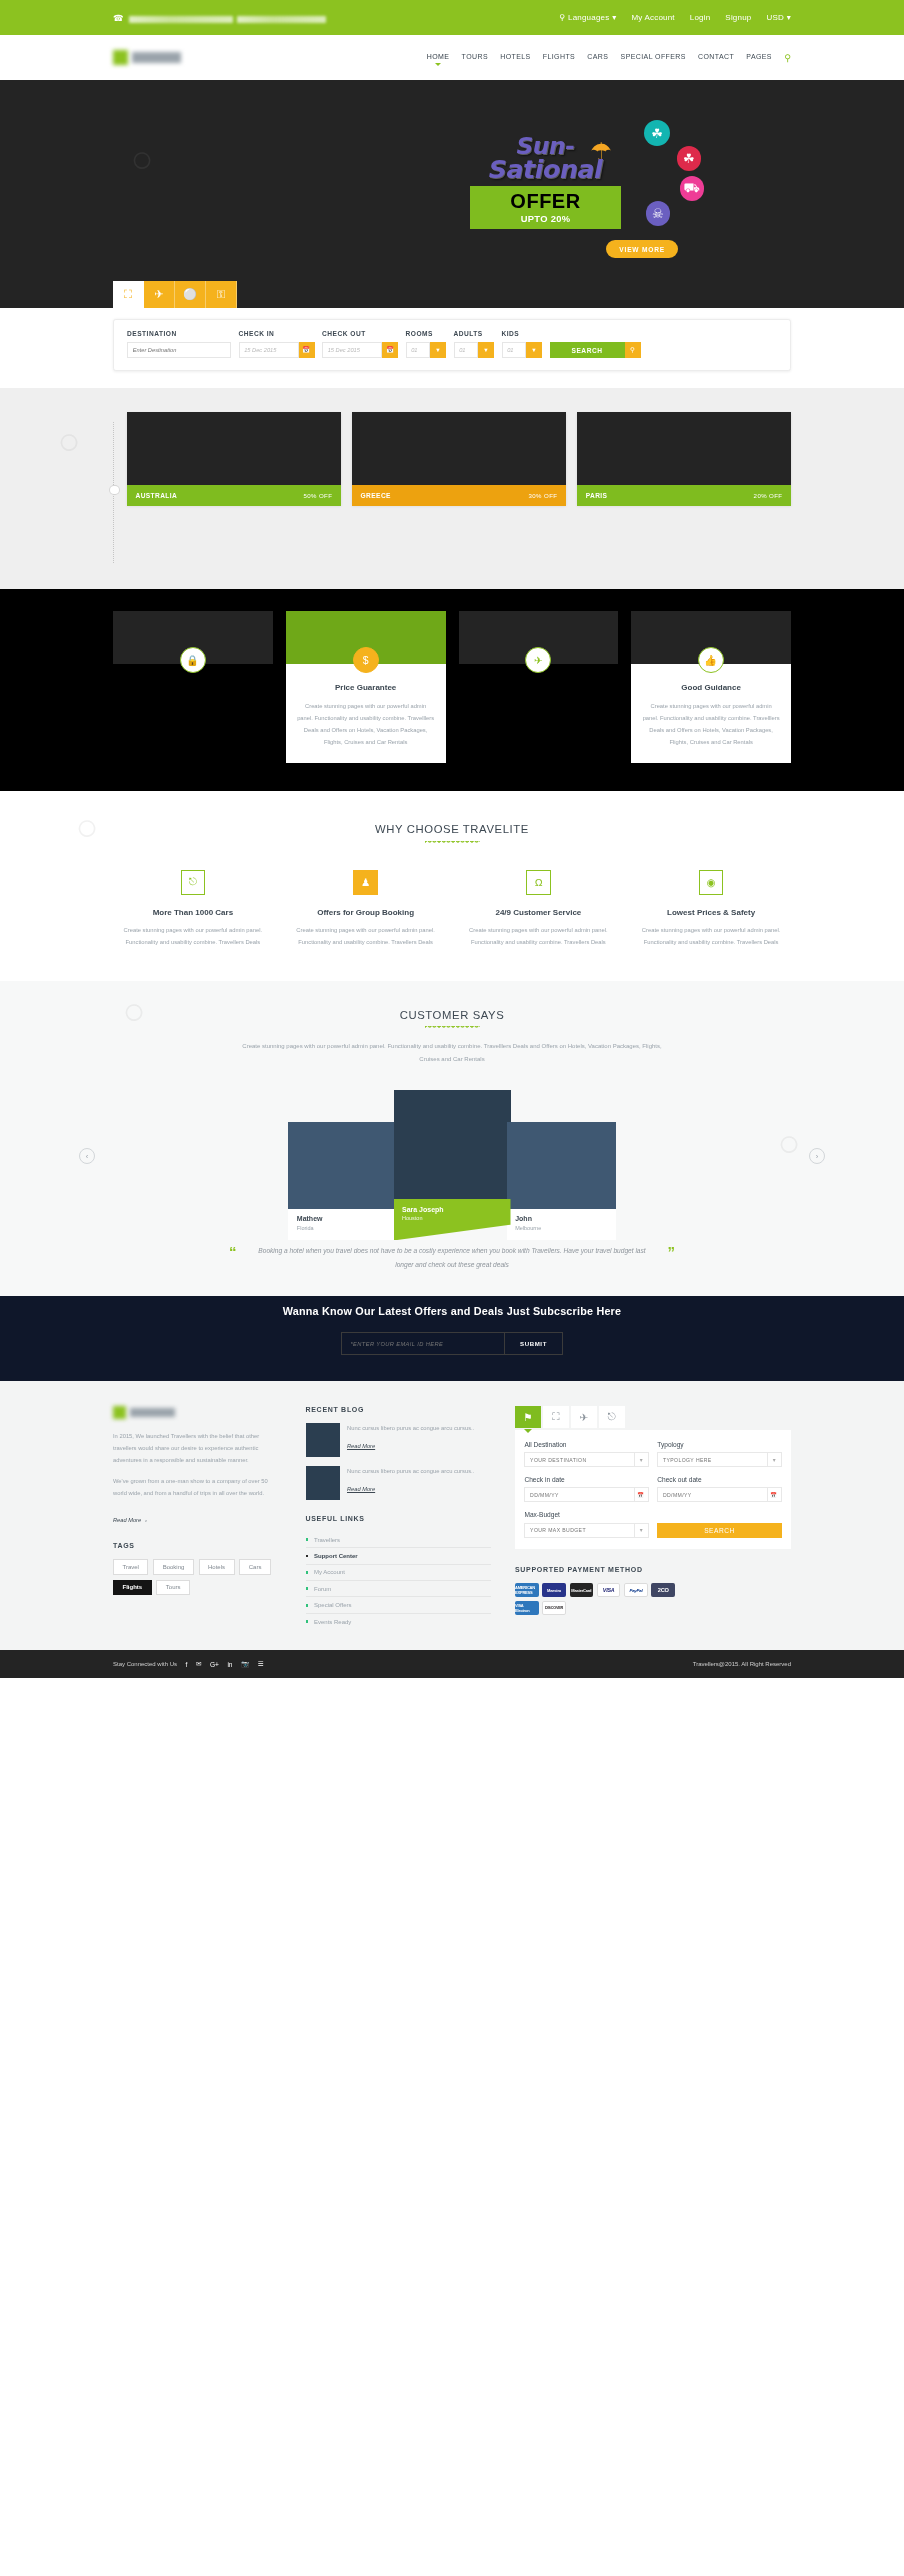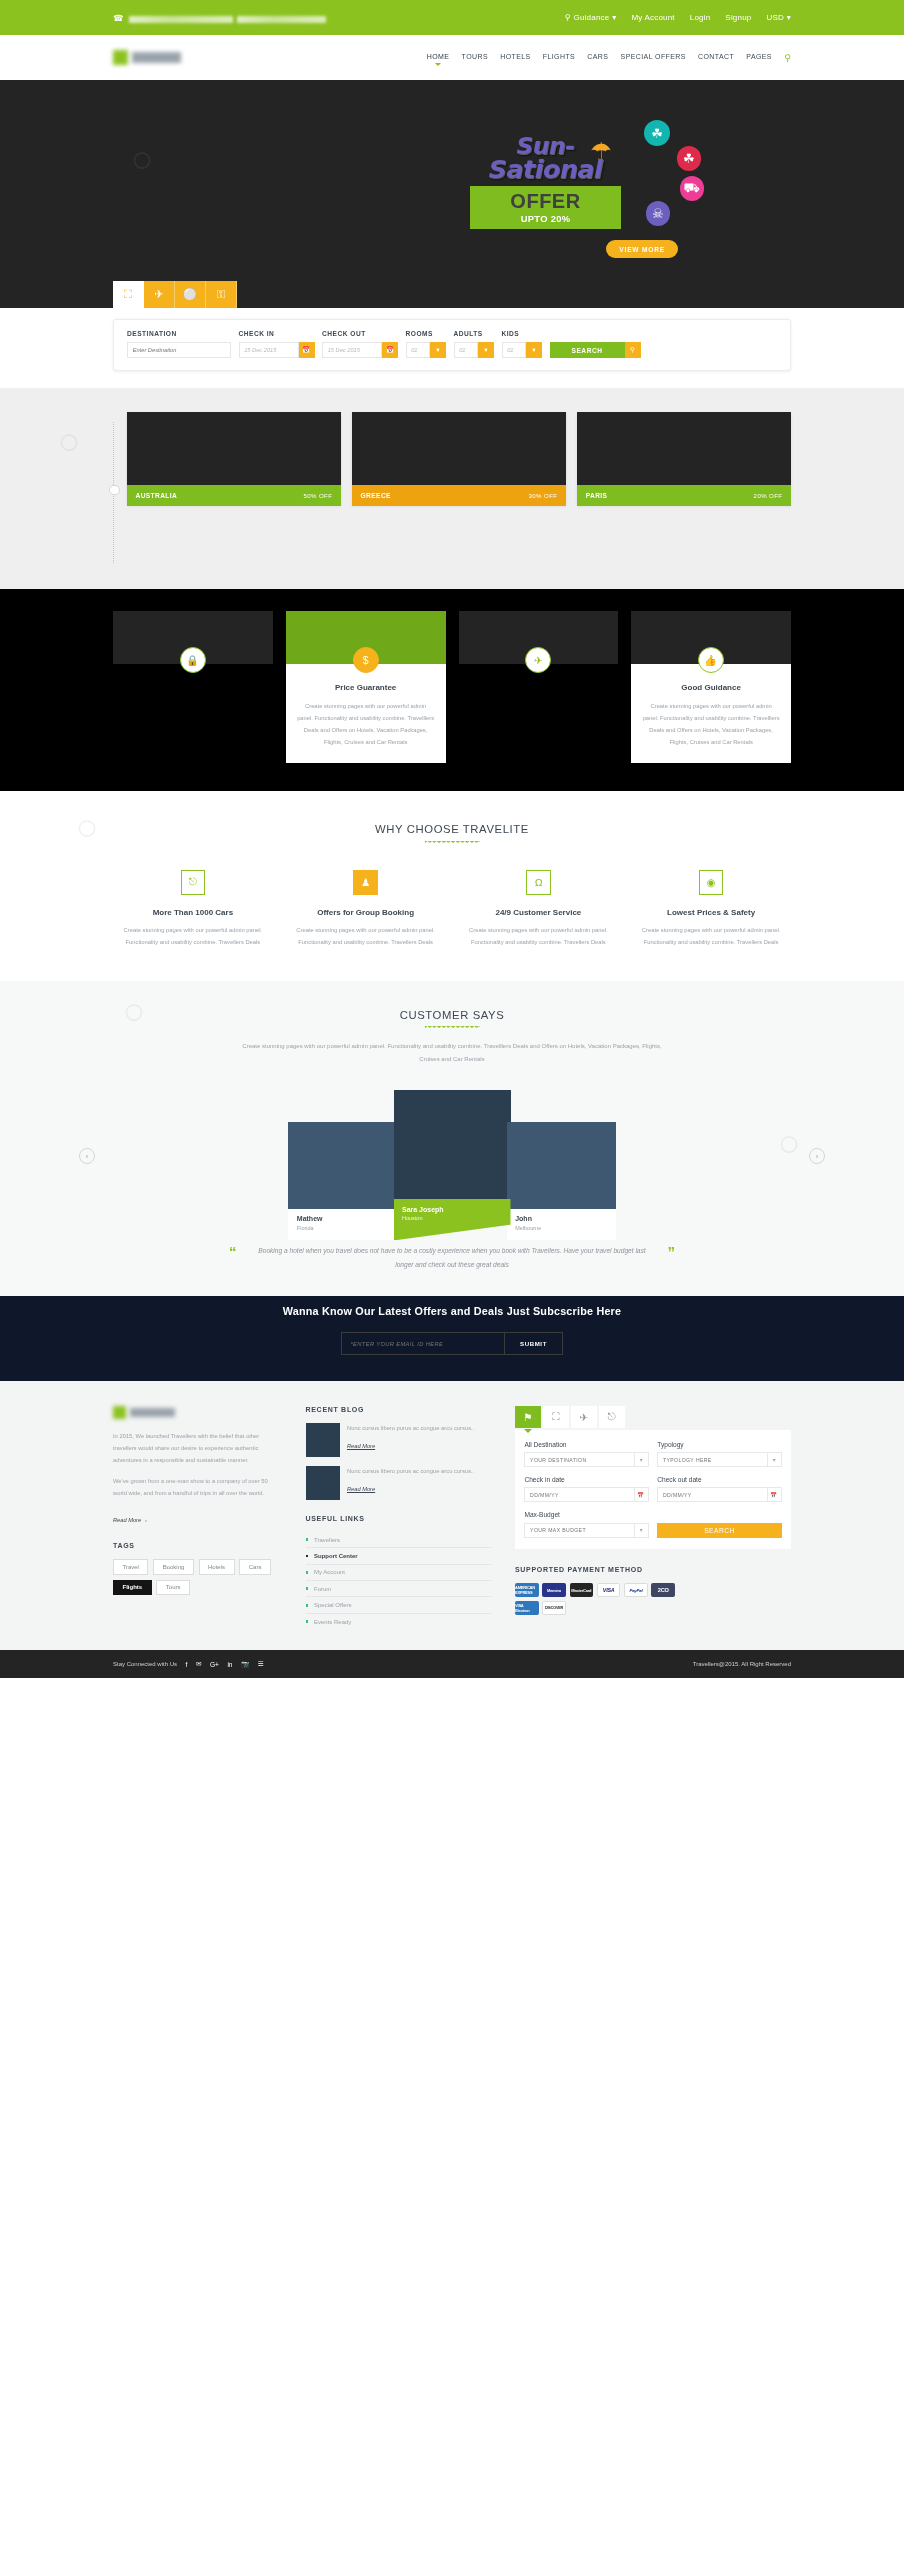--- a/index.html
+++ b/index.html
@@ -55,21 +55,21 @@
   .hero { background: #242424; height: 228px; position: relative; overflow: hidden; }
   .hero-inner { width: 678px; margin: 0 auto; position: relative; height: 100%; }
   .promo { position: absolute; right: 170px; top: 55px; width: 151px; text-align: center; }
   .promo-l1, .promo-l2 {
     font-family: "DejaVu Sans", sans-serif; font-weight: bold; font-style: italic;
     color: #6b5fc0; font-size: 23.5px; line-height: .95; letter-spacing: -0.5px;
     text-shadow: 0.9px 0.9px 0 #5b5b5b, 1.9px 1.9px 1.9px rgba(0,0,0,.5);
   }
   .promo-l2 { font-size: 25.4px; }
   .offer-box { background: #7fbc1f; margin-top: 4.7px; padding: 4.7px 0 5.7px; }
-  .offer-main { color: #404040; font-size: 20px; font-weight: bold; letter-spacing: 0.5px; line-height: 1; }
+  .offer-main { color: #000000; font-size: 20px; font-weight: bold; letter-spacing: 0.5px; line-height: 1; }
   .offer-sub { color: #fff; font-size: 9.4px; font-weight: bold; letter-spacing: 0.3px; margin-top: 1.9px; }
   .bubble {
     position: absolute; border-radius: 50%; display: flex; align-items: center;
     justify-content: center; color: #fff; font-size: 13px;
   }
   .b1 { width: 26px; height: 26px; background: #13b5b1; right: 121px; top: 40px; }
   .b2 { width: 24.5px; height: 24.5px; background: #de2a4b; right: 90px; top: 66px; }
   .b3 { width: 24.5px; height: 24.5px; background: #ee3d96; right: 87px; top: 96px; }
   .b4 { width: 24.5px; height: 24.5px; background: #6b5fc0; right: 121px; top: 121px; }
   .umbrella { position: absolute; right: 179px; top: 57px; color: #f5a623; font-size: 24.5px; }
@@ -354,21 +354,21 @@
     <div class="phone">
       <span class="phone-icon">☎</span>
       <span>
         <span class="blur-text"></span>
         <span class="blur-text l2"></span>
       </span>
     </div>
     <div class="topnav">
       <a href="#">
         <span class="pin">⚲</span>
-        <span>Guidance</span>
+        <span>Languages</span>
         <span class="caret">▾</span>
       </a>
       <a href="#">
           <span>My Account</span>
         </a>
       <a href="#">
           <span>Login</span>
         </a>
       <a href="#">
           <span>Signup</span>

